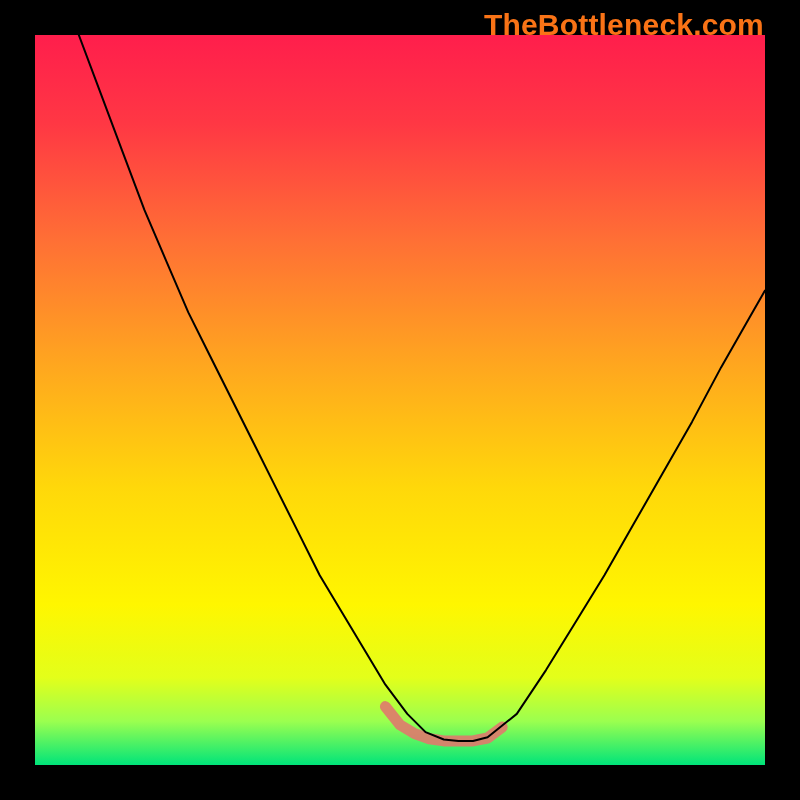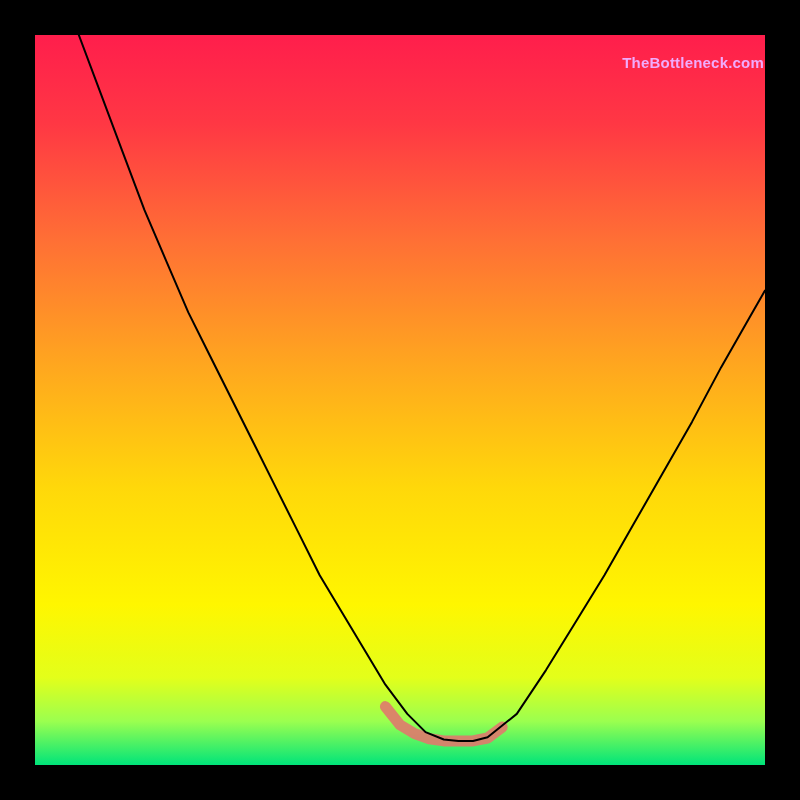--- a/index.html
+++ b/index.html
@@ -32,26 +32,25 @@
   svg.overlay {
     position: absolute;
     inset: 0;
     width: 730px;
     height: 730px;
   }
   .watermark {
     position: absolute;
     top: 8px;
     right: 36px;
-    color: #f0abfc;
-    font-size: 15px;
+    color: #f97316;
+    font-size: 30px;
     font-weight: 600;
     letter-spacing: 0.2px;
     user-select: none;
-    margin-top: 46px;
   }
 </style>
 </head>
 <body>
 
 <div class="frame">
 
   <div class="plot-area">
     <svg class="backdrop" viewBox="0 0 730 730" preserveAspectRatio="none">
       <defs>

